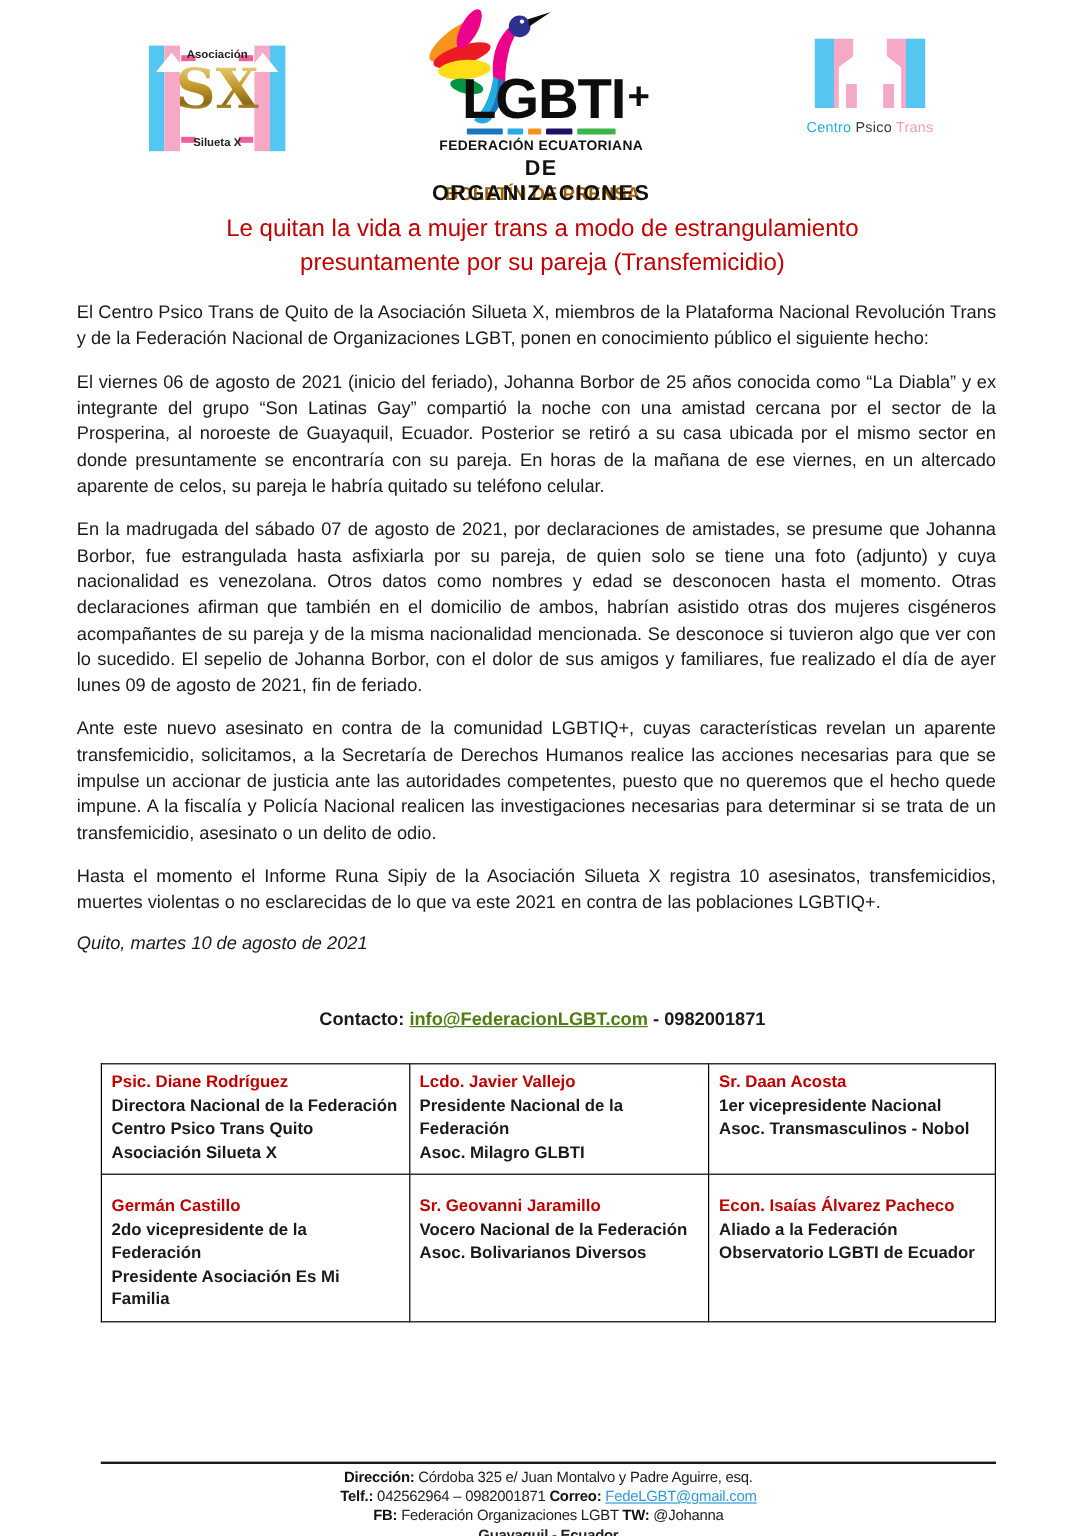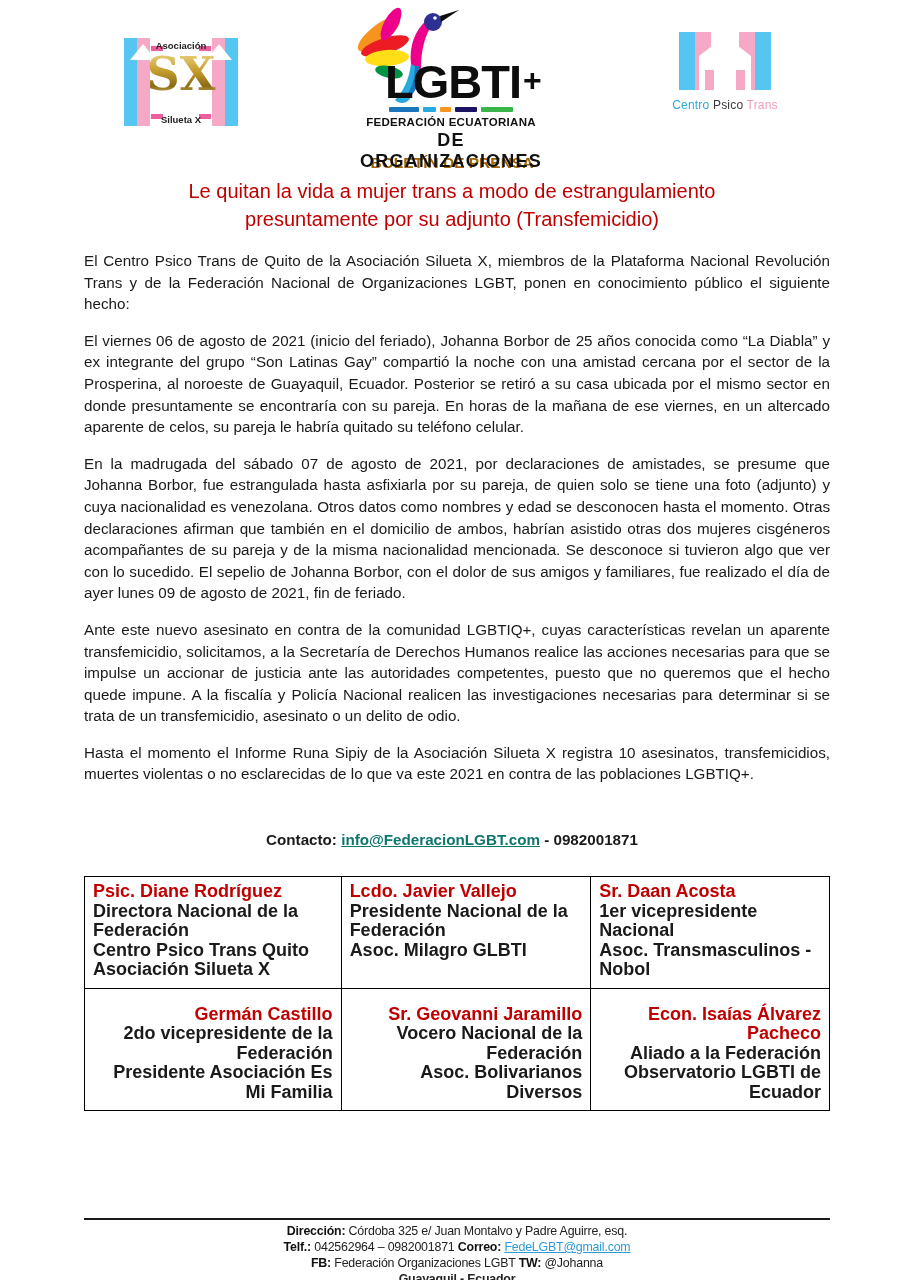--- a/index.html
+++ b/index.html
@@ -34,31 +34,31 @@
            font-size:11.5px; font-weight:bold; color:#111; letter-spacing:0.3px; }
   .logo-lgbti .fed2 { position:absolute; top:124px; left:0; width:100%; text-align:center;
            font-size:18px; font-weight:bold; color:#111; letter-spacing:1.2px; }
   .logo-cpt { margin-top:26px; width:122px; text-align:center; }
   .logo-cpt .cpt-text { margin-top:4px; font-size:12px; font-weight:normal; letter-spacing:0.2px; }
   
   .kicker { text-align:center; font-size:15.5px; font-weight:bold; color:#a16207; margin-top:6px; }
   .headline { text-align:center; font-weight:normal; font-size:20px; line-height:28px;
               color:#c00000; margin-top:5px; }
   .headline span { display:block; }
-  .doc-body { padding:0 74px 0 84px; }
+  .doc-body { padding:0 74px 0 64px; }
   .doc-body p.para { font-size:15.2px; line-height:21.6px; text-align:justify; margin-top:15px; }
   .doc-body p.first { margin-top:17px; }
   .dateline { font-size:15.2px; font-style:italic; margin-top:15px; }
   .contact-line { text-align:center; font-size:15.2px; font-weight:bold; margin-top:46px; }
-  .contact-line a { color:#0f766e; text-decoration:underline; }
+  .contact-line a { color:#4d7c0f; text-decoration:underline; }
   
   .sig-table { border-collapse:collapse; margin:28px 74px 0 84px; table-layout:fixed; }
   .sig-table td { border:1px solid #000; vertical-align:top; padding:5px 8px 8px 8px;
-                  font-size:18px; font-weight:bold; line-height:19.5px; }
-  .sig-table tr.row2 td { padding-top:16px;text-align:right; }
+                  font-size:14px; font-weight:bold; line-height:19.5px; }
+  .sig-table tr.row2 td { padding-top:16px; }
   .sig-table .sig-name { color:#c00000; }
   .col1 { width:257px; } .col2 { width:250px; } .col3 { width:239px; }
   
   .page-footer { position:absolute; left:84px; right:74px; top:1218px;
                  border-top:2.5px solid #1a1a1a; padding-top:3px; text-align:center;
                  font-size:12.4px; line-height:16px; letter-spacing:-0.2px; color:#222; }
   .page-footer b { color:#111; }
   .page-footer a { color:#2f9bd6; text-decoration:underline; }
   .f-bold { font-weight:bold; }
 </style>
@@ -129,29 +129,30 @@
         <span style="color:#F49AC1">Trans</span>
       </div>
     </div>
   </header>
 
   <main>
     <div class="kicker">BOLETÍN DE PRENSA</div>
 
     <h1 class="headline">
       <span>Le quitan la vida a mujer trans a modo de estrangulamiento</span>
-      <span>presuntamente por su adjunto (Transfemicidio)</span>
+      <span>presuntamente por su pareja (Transfemicidio)</span>
     </h1>
 
     <div class="doc-body">
       <p class="para first">El Centro Psico Trans de Quito de la Asociación Silueta X, miembros de la Plataforma Nacional Revolución Trans y de la Federación Nacional de Organizaciones LGBT, ponen en conocimiento público el siguiente hecho:</p>
       <p class="para">El viernes 06 de agosto de 2021 (inicio del feriado), Johanna Borbor de 25 años conocida como “La Diabla” y ex integrante del grupo “Son Latinas Gay” compartió la noche con una amistad cercana por el sector de la Prosperina, al noroeste de Guayaquil, Ecuador. Posterior se retiró a su casa ubicada por el mismo sector en donde presuntamente se encontraría con su pareja. En horas de la mañana de ese viernes, en un altercado aparente de celos, su pareja le habría quitado su teléfono celular.</p>
       <p class="para">En la madrugada del sábado 07 de agosto de 2021, por declaraciones de amistades, se presume que Johanna Borbor, fue estrangulada hasta asfixiarla por su pareja, de quien solo se tiene una foto (adjunto) y cuya nacionalidad es venezolana. Otros datos como nombres y edad se desconocen hasta el momento. Otras declaraciones afirman que también en el domicilio de ambos, habrían asistido otras dos mujeres cisgéneros acompañantes de su pareja y de la misma nacionalidad mencionada. Se desconoce si tuvieron algo que ver con lo sucedido. El sepelio de Johanna Borbor, con el dolor de sus amigos y familiares, fue realizado el día de ayer lunes 09 de agosto de 2021, fin de feriado.</p>
       <p class="para">Ante este nuevo asesinato en contra de la comunidad LGBTIQ+, cuyas características revelan un aparente transfemicidio, solicitamos, a la Secretaría de Derechos Humanos realice las acciones necesarias para que se impulse un accionar de justicia ante las autoridades competentes, puesto que no queremos que el hecho quede impune. A la fiscalía y Policía Nacional realicen las investigaciones necesarias para determinar si se trata de un transfemicidio, asesinato o un delito de odio.</p>
       <p class="para">Hasta el momento el Informe Runa Sipiy de la Asociación Silueta X registra 10 asesinatos, transfemicidios, muertes violentas o no esclarecidas de lo que va este 2021 en contra de las poblaciones LGBTIQ+.</p>
+      <p class="dateline">Quito, martes 10 de agosto de 2021</p>
     </div>
 
     <p class="contact-line">
       <span>Contacto:</span>
       <a href="#">info@FederacionLGBT.com</a>
       <span>- 0982001871</span>
     </p>
 
     <table class="sig-table">
       <tbody>

